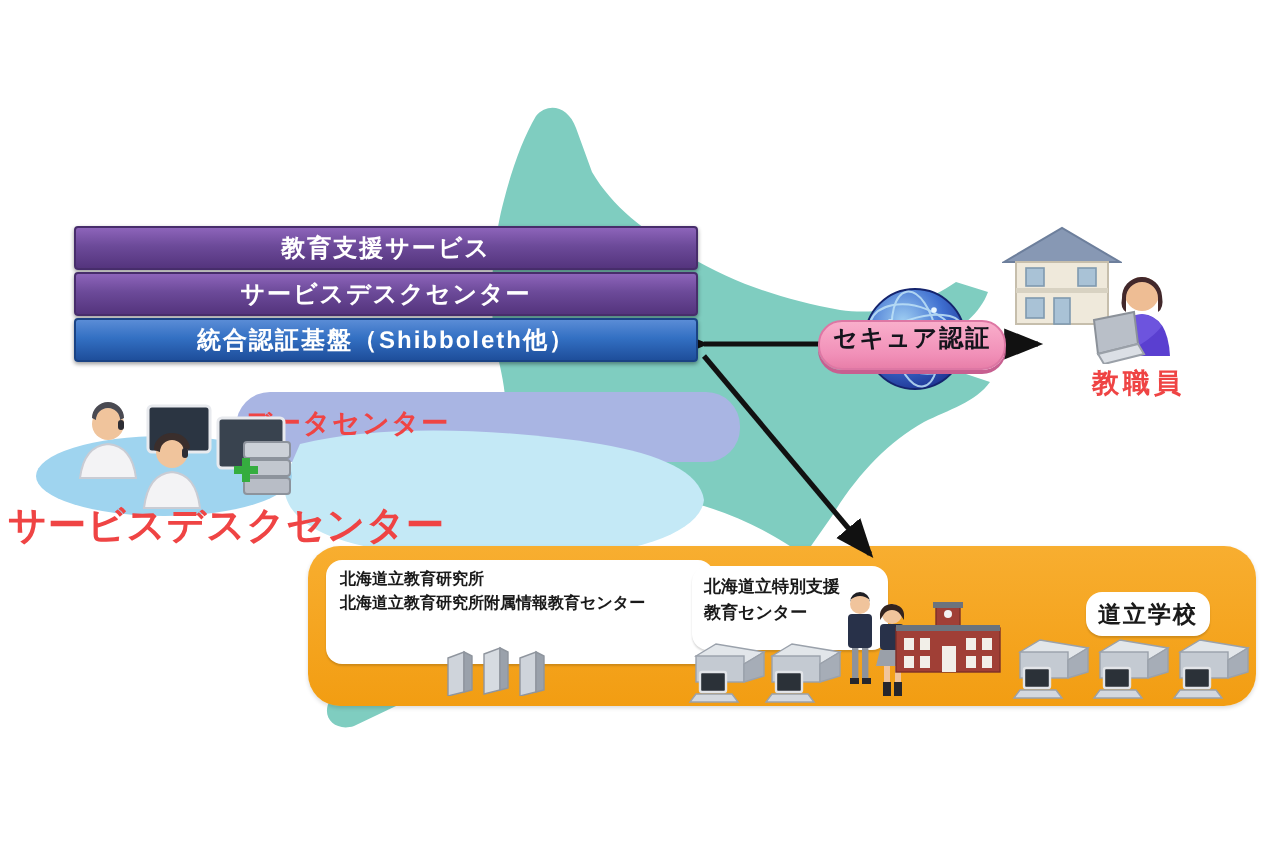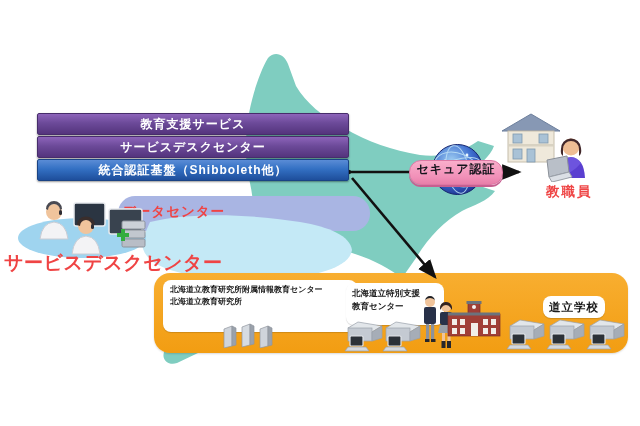--- a/index.html
+++ b/index.html
@@ -147,22 +147,22 @@
     <circle cx="26" cy="11" r="8.5" fill="#eebd94"></circle>
     <path d="M16,13 a10,10 0 0 1 20,-1 q1,6 -2,8 l0,-7 a8,8 0 0 0 -16,0 l0,7 q-3,-2 -2,-7 Z" fill="#42282b"></path>
     <path d="M12,42 q1,-20 14,-21 q13,1 14,21 Z" fill="#5a3fd0"></path>
     <path d="M12,42 q1,-20 14,-21 q6,.5 10,6 q-8,10 -24,15 Z" fill="#7a63e8" opacity=".6"></path>
     <polygon points="2,24 22,20 24,36 4,41" fill="#b9bfc8" stroke="#8b9199"></polygon>
     <polygon points="4,41 24,36 27,41 7,46" fill="#dbdfe5" stroke="#9aa0a8"></polygon>
   </svg>
   <div class="lbl lbl-staff">教職員</div>
 
   <div class="wbox wbox1">
+    <div class="wline">北海道立教育研究所</div>
     <div class="wline">北海道立教育研究所附属情報教育センター</div>
-    <div class="wline">北海道立教育研究所</div>
   </div>
   <div class="wbox wbox3">
     <span>道立学校</span>
   </div>
   <div class="wbox wbox2">
     <div class="wline">北海道立特別支援</div>
     <div class="wline">教育センター</div>
   </div>
 
   <svg class="abs" style="left:222px;top:322px" width="58" height="26" viewBox="0 0 58 26">

